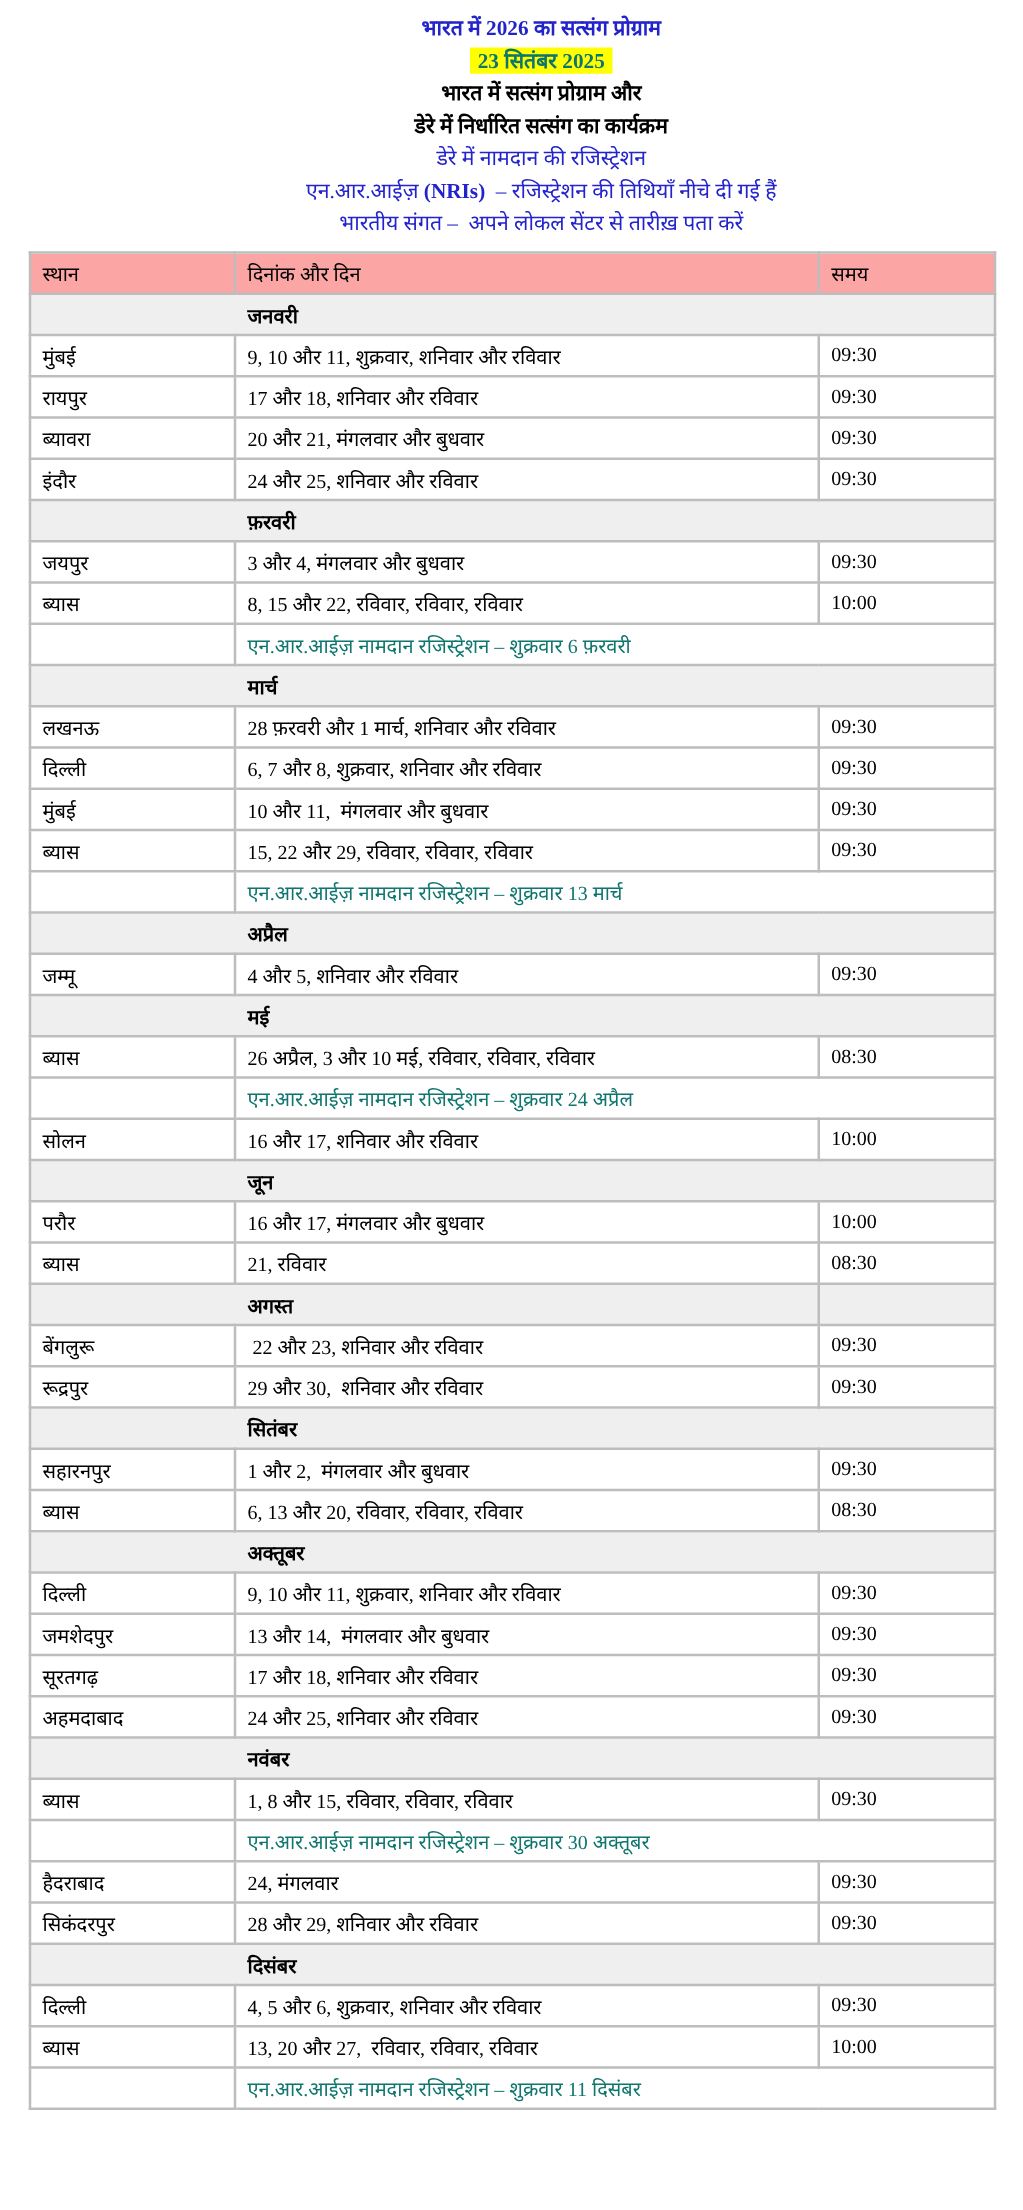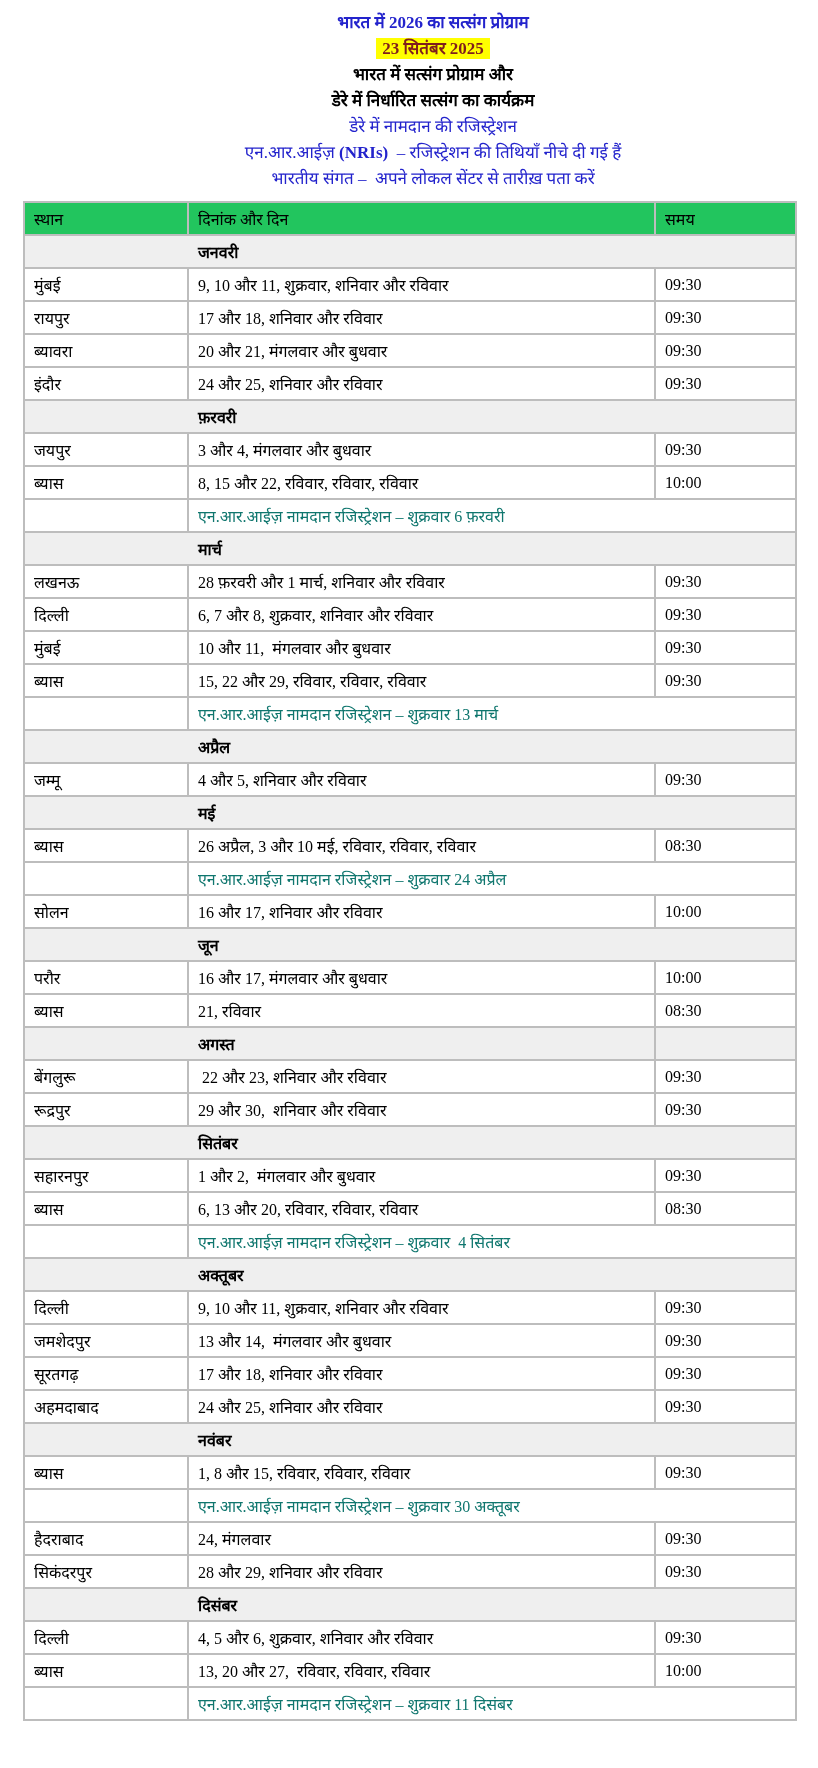--- a/index.html
+++ b/index.html
@@ -19,21 +19,21 @@
   .doc-header .line {
     font-size: 17px;
     line-height: 26px;
     white-space: pre-wrap;
     padding-left: 48px;
   }
   .blue { color: #2323cc; }
   .bold { font-weight: bold; }
   .hl {
     background: #ffff00;
-    color: #7f1d1d;
+    color: #0f766e;
     font-weight: bold;
     padding: 1px 6px;
   }
   table.schedule {
     border-collapse: collapse;
     table-layout: fixed;
     width: 772px;
     margin: 9px 0 0 23px;
     font-size: 16px;
   }
@@ -43,21 +43,21 @@
   table.schedule th, table.schedule td {
     border: 2px solid #bdbdbd;
     height: 29px;
     padding: 1px 6px 1px 9px;
     vertical-align: middle;
     text-align: left;
     overflow: hidden;
     white-space: pre-wrap;
     font-weight: normal;
   }
-  th.col-head { font-weight: bold; background: #22c55e; }
+  th.col-head { font-weight: bold; background: #fca5a5; }
   tr.month-row td {
     background: #efefef;
     font-weight: bold;
   }
   tr.month-row td.month-label { padding-left: 173px; }
   td.place { font-weight: bold; }
   td.time { text-align: right; padding-right: 10px; }
   tr.nri-row td.nri-text { color: #0f766e; }
 </style>
 </head>
@@ -212,24 +212,20 @@
       <tr class="event-row">
         <td class="place">सहारनपुर</td>
         <td class="dates">1 और 2,  मंगलवार और बुधवार</td>
         <td class="time">09:30</td>
       </tr>
       <tr class="event-row">
         <td class="place">ब्यास</td>
         <td class="dates">6, 13 और 20, रविवार, रविवार, रविवार</td>
         <td class="time">08:30</td>
       </tr>
-      <tr class="nri-row">
-        <td></td>
-        <td class="nri-text" colspan="2">एन.आर.आईज़ नामदान रजिस्ट्रेशन – शुक्रवार  4 सितंबर</td>
-      </tr>
       <tr class="month-row">
         <td class="month-label" colspan="3">अक्तूबर</td>
       </tr>
       <tr class="event-row">
         <td class="place">दिल्ली</td>
         <td class="dates">9, 10 और 11, शुक्रवार, शनिवार और रविवार</td>
         <td class="time">09:30</td>
       </tr>
       <tr class="event-row">
         <td class="place">जमशेदपुर</td>

